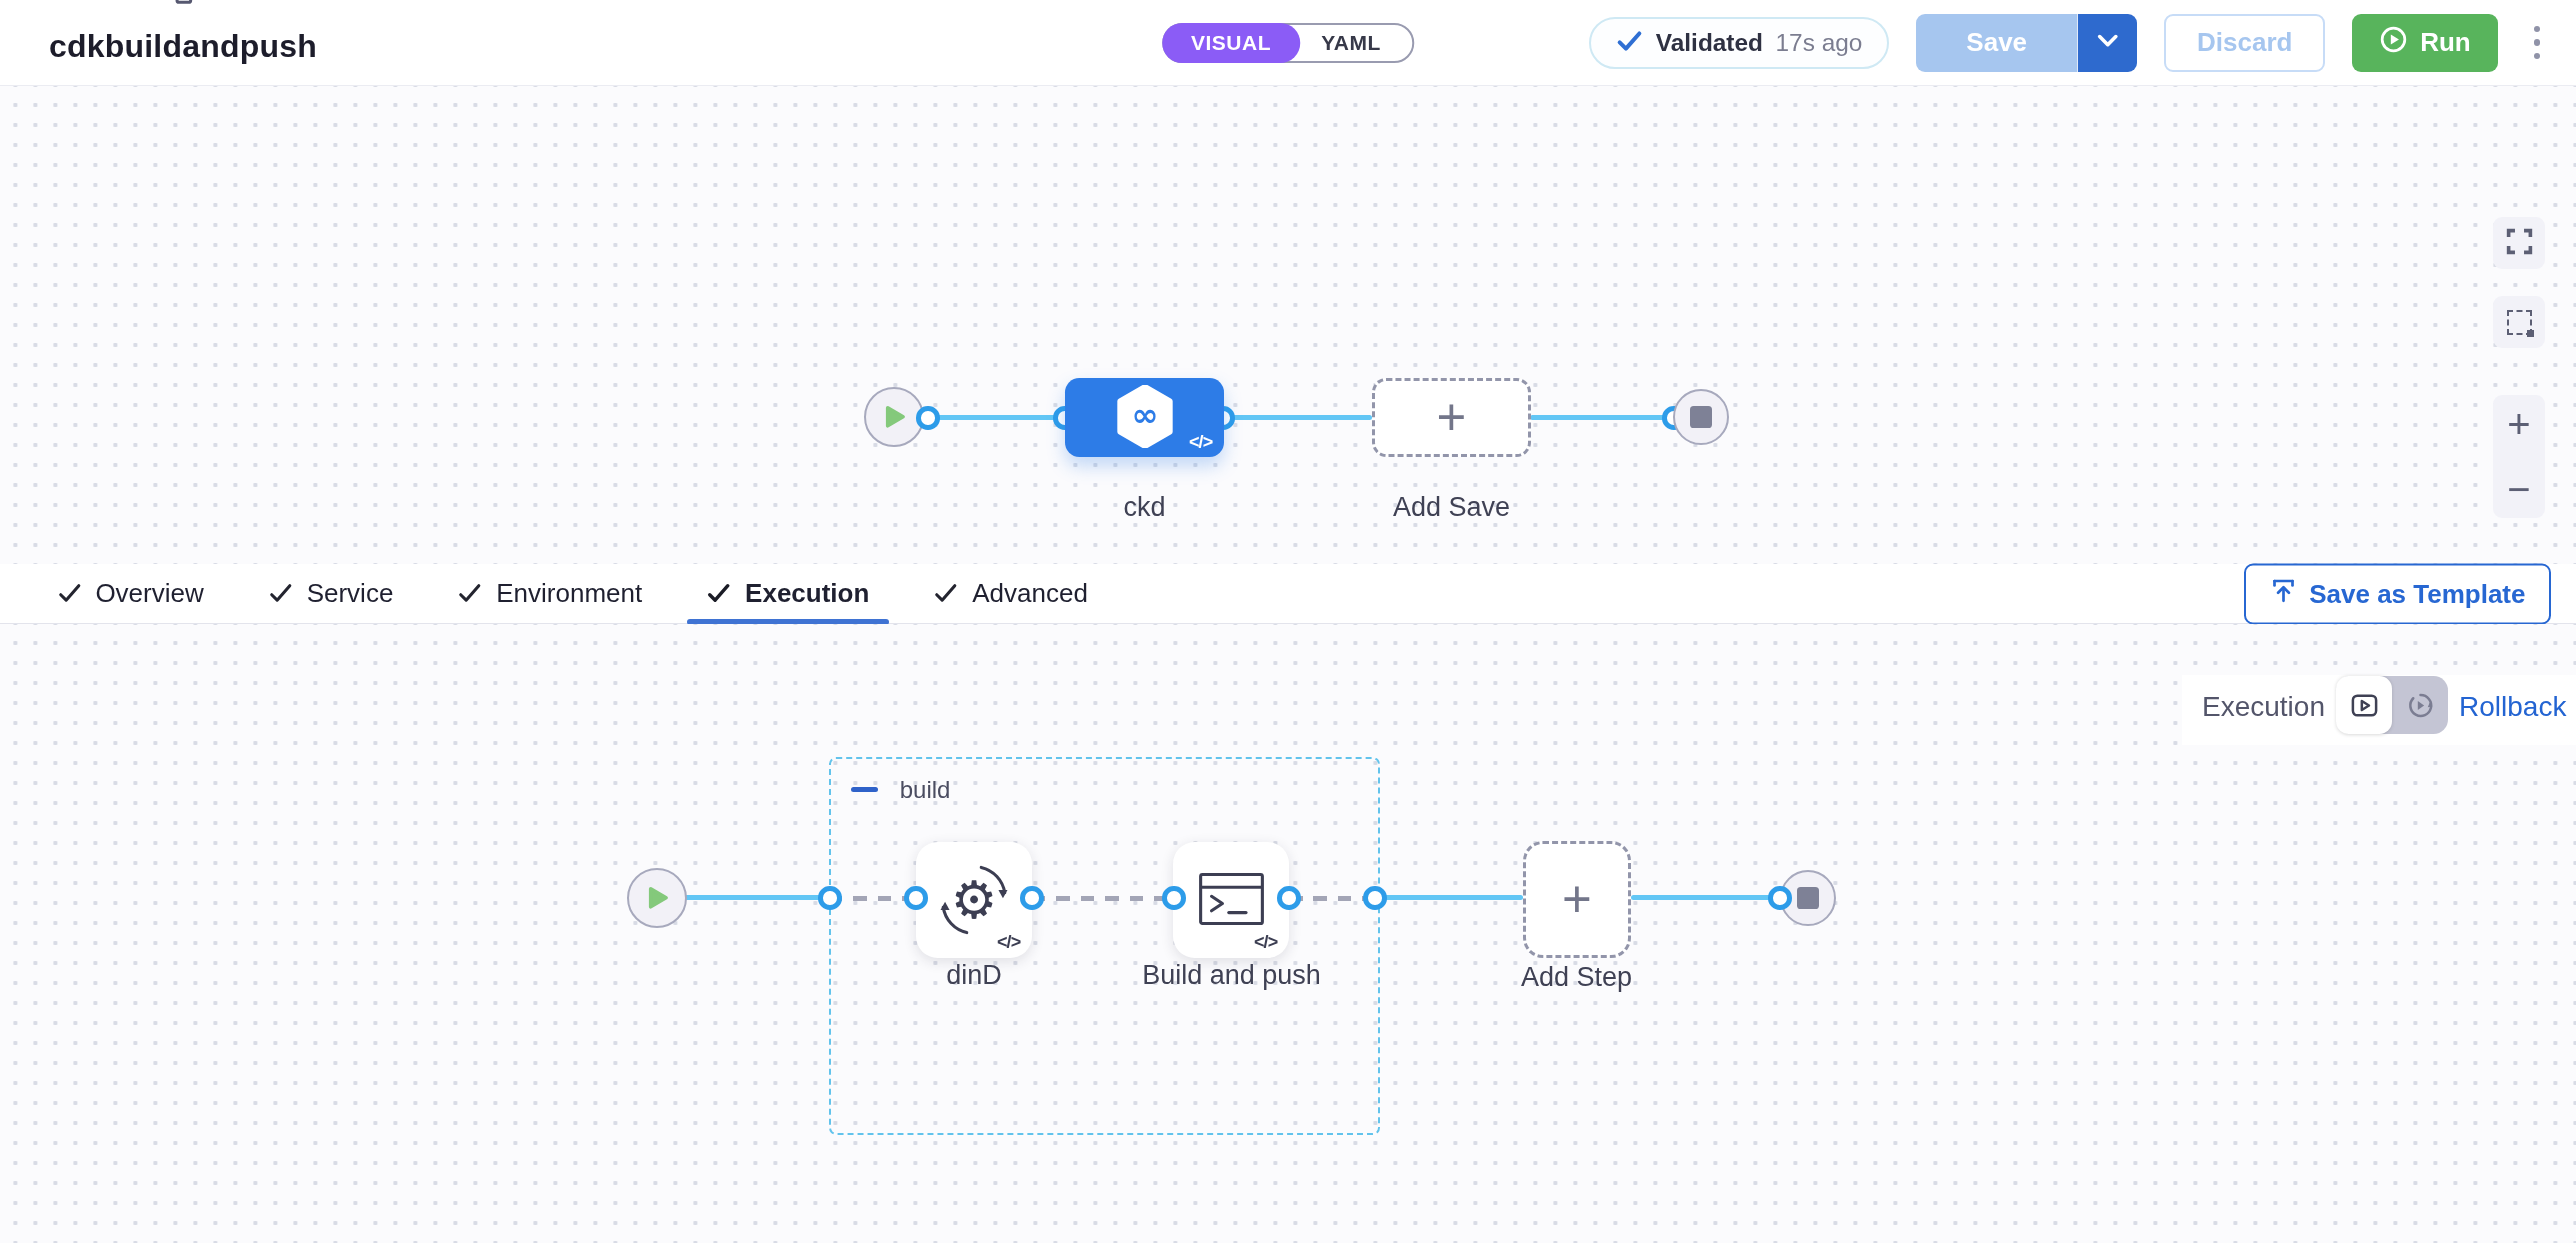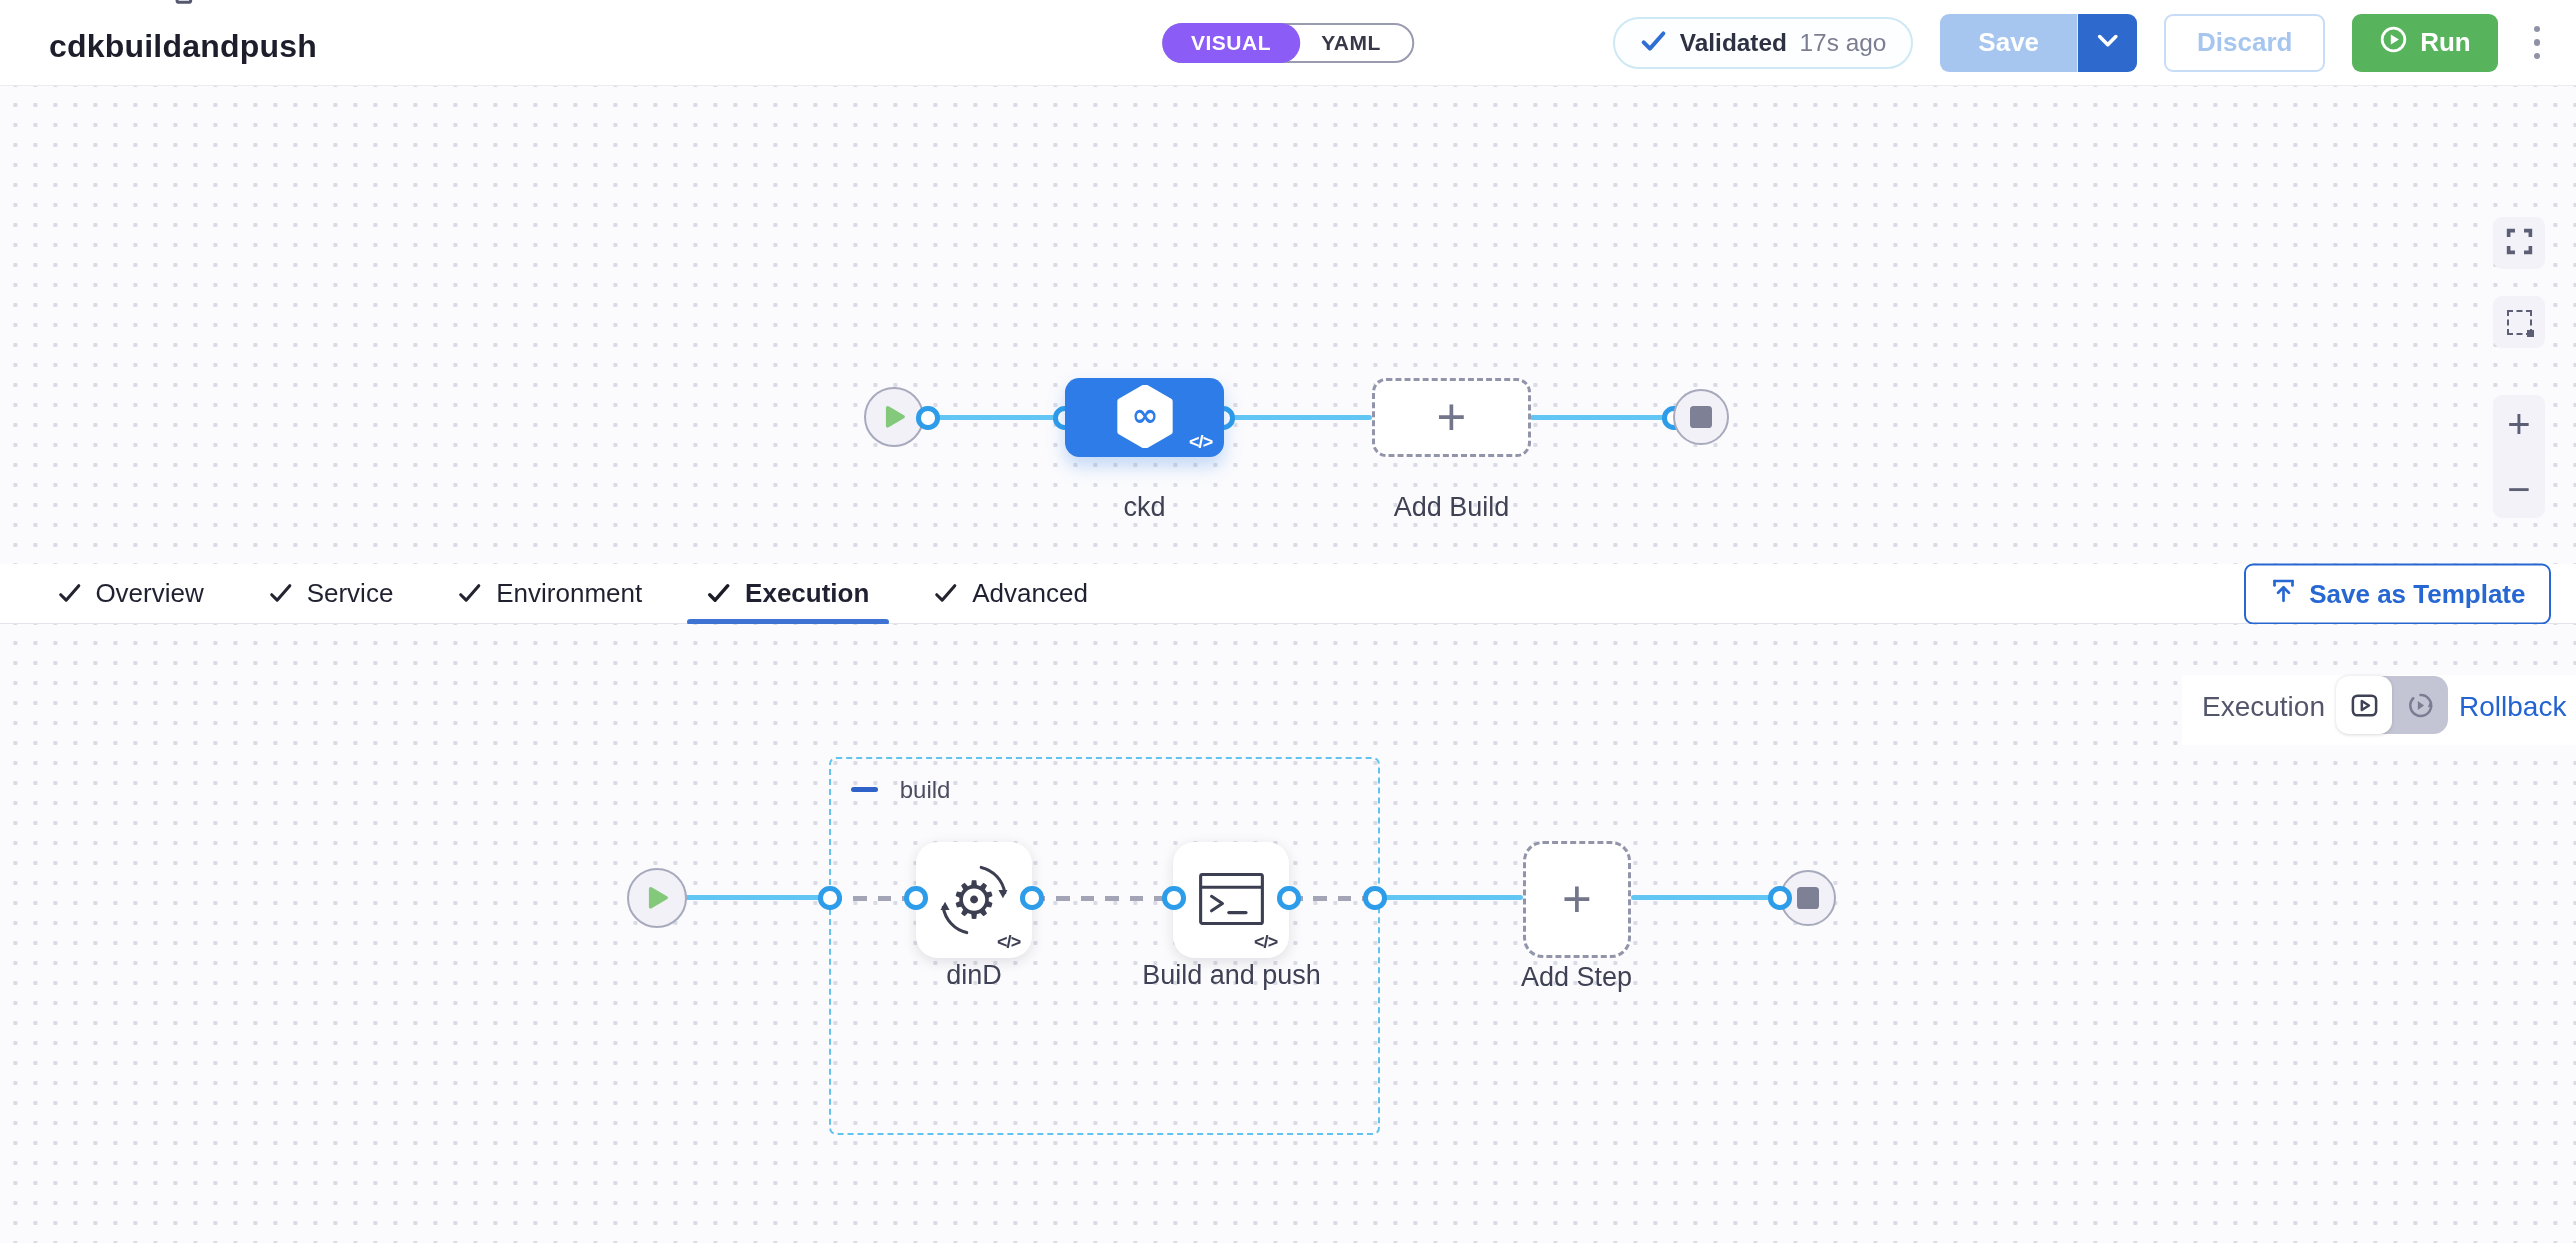--- a/index.html
+++ b/index.html
@@ -11,21 +11,21 @@
   .page-title { font-size:32px; font-weight:700; color:#1d1d2b; letter-spacing:0.2px; }
   .mode-toggle { position:absolute; left:50%; top:50%; transform:translate(-50%,-50%); display:inline-flex; align-items:center; border:2.3px solid #999bb0; border-radius:902px; background:#fff; height:40px; }
   .mode-seg { font-size:21px; font-weight:700; letter-spacing:0.5px; display:flex; align-items:center; justify-content:center; height:40px; padding:0 27px; border-radius:902px; }
   .mode-seg.active { background:#8b5cf6; color:#fff; margin:-2.3px; height:40px; padding:0 29px; }
   .mode-seg.inactive { color:#373949; padding:0 31px 0 23.5px; }
   .header-right { margin-left:auto; display:flex; align-items:center; gap:27px; }
   .validated-pill { display:flex; align-items:center; gap:12.6px; height:52px; padding:0 25px; border:2.3px solid #cfe9f4; background:#fdfeff; border-radius:902px; }
   .validated-status { font-size:24.4px; font-weight:700; color:#2e3142; }
   .validated-time { font-size:24.4px; color:#7b7d90; }
   .save-split { display:flex; height:58px; }
-  .save-main { background:#a6c6ef; color:#fff; font-size:26px; font-weight:700; display:flex; align-items:center; padding:0 38px; border-radius:9px 0 0 9px; }
+  .save-main { background:#a6c6ef; color:#fff; font-size:26px; font-weight:700; display:flex; align-items:center; padding:0 50px; border-radius:9px 0 0 9px; }
   .save-caret { background:#2e6ace; width:60px; display:flex; align-items:center; justify-content:center; border-radius:0 9px 9px 0; border-left:1.8px solid rgba(255,255,255,0.85); }
   .discard-btn { height:58px; padding:0 31px; background:#fff; border:2.3px solid #c7dcf7; border-radius:9px; color:#a6c6ef; font-size:26px; font-weight:700; display:flex; align-items:center; }
   .run-btn { height:58px; padding:0 27px; background:#58b45c; border-radius:9px; color:#fff; font-size:26px; font-weight:700; display:flex; align-items:center; gap:11.7px; }
   .kebab { display:flex; flex-direction:column; gap:7.2px; padding:5.4px 9px; }
   .kebab span { width:6.3px; height:6.3px; border-radius:50%; background:#9093a8; }
 
   
   .canvas { position:relative; background-color:#fbfbfd;
     background-image:radial-gradient(circle, #d8dbe5 2px, transparent 2.5px);
     background-size:20px 20px; background-position:5.4px 9px; }
@@ -173,21 +173,21 @@
         <text x="30" y="43" text-anchor="middle" font-size="34" font-weight="bold" fill="#2d7ce7" font-family="'DejaVu Sans', sans-serif">∞</text>
       </svg>
     </span>
     <span class="code-glyph">&lt;/&gt;</span>
   </div>
   <div class="node-label" style="left:1065px; top:406px; width:159px;">ckd</div>
 
   <div class="add-box" style="left:1372px; top:292px; width:159px; height:79px; border-radius:14.4px;">
     <span class="plus-glyph">+</span>
   </div>
-  <div class="node-label" style="left:1372px; top:406px; width:159px;">Add Build</div>
+  <div class="node-label" style="left:1372px; top:406px; width:159px;">Add Save</div>
 
   <div class="node-circle" style="left:1673px; top:303px; width:56px; height:56px;">
     <span class="stop-square"></span>
   </div>
 
   <div class="canvas-ctl" style="left:2493px; top:131px; height:52px;">
     <span>
       <svg width="29" height="29" viewBox="0 0 32 32" fill="none" stroke="#5c5f74" stroke-width="4">
         <path d="M4 11 V4 H11"></path>
           <path d="M21 4 H28 V11"></path>

